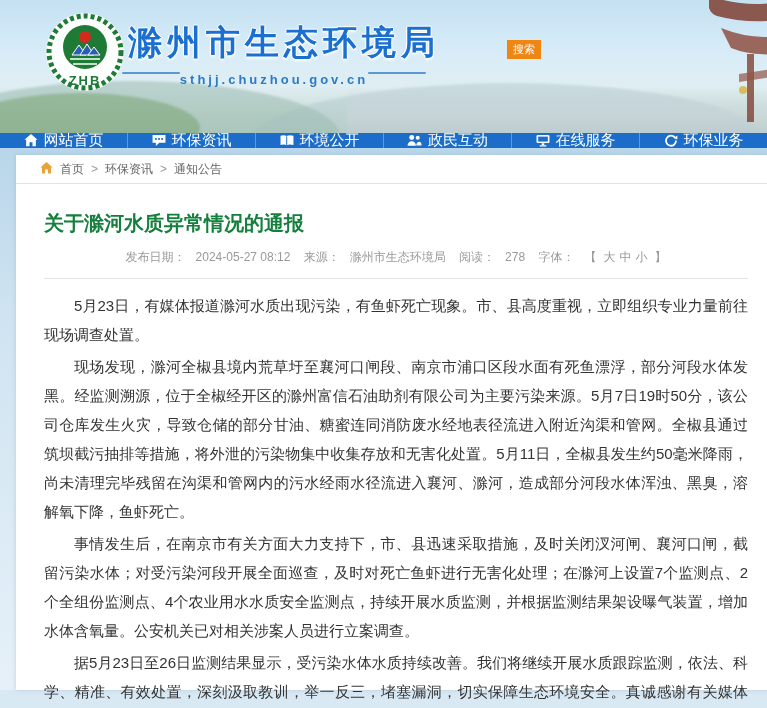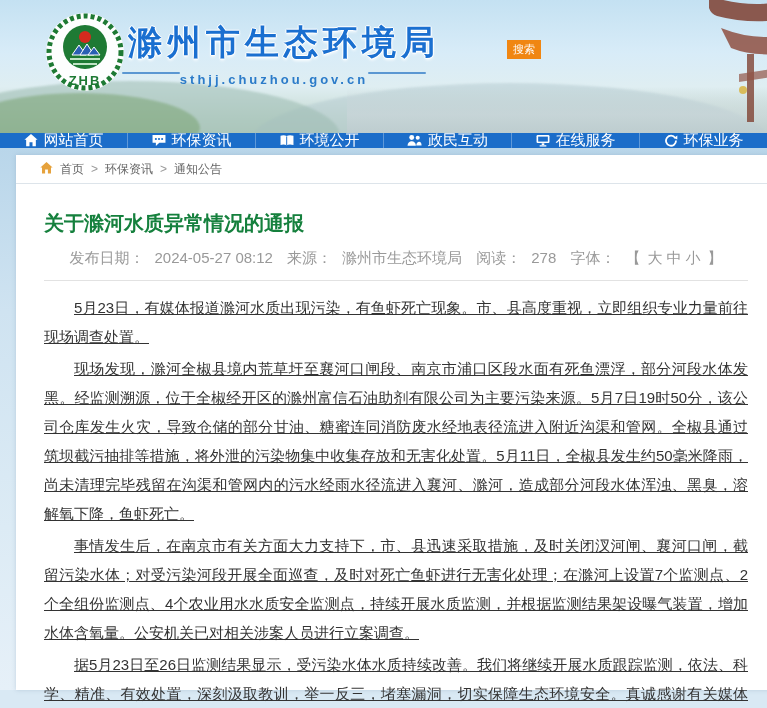--- a/index.html
+++ b/index.html
@@ -46,24 +46,24 @@
   .content-box{ position:absolute; left:16px; top:7px; width:760px; height:535px;
     background:#fff; box-shadow:0 0 4px rgba(120,150,175,.35); }
 
   .breadcrumb{ display:flex; align-items:center; gap:7px; height:29px; padding:0 24px;
     border-bottom:1px solid #dde4ea; font-size:12px; color:#666; }
   .breadcrumb .crumb{ cursor:pointer; }
   .breadcrumb .sep{ color:#999; }
 
   .article{ padding:16px 28px 0 28px; }
   .article-title{ text-align:left; font-size:20px; font-weight:bold; color:#15803d; margin:10px 0 12px; }
-  .article-meta{ text-align:center; font-size:15px; color:#999; }
+  .article-meta{ text-align:center; font-size:12px; color:#999; }
   .article-meta span{ margin:0 5px; }
   .meta-sep{ border:none; border-top:1px solid #e2e2e2; margin:12px 0 12px; }
-  .article p{ font-size:15px; color:#333; line-height:29px; text-indent:2em; text-align:justify; margin-bottom:3px;text-decoration:underline; }
+  .article p{ font-size:15px; color:#333; line-height:29px; text-indent:2em; text-align:justify; margin-bottom:3px; }
   .font-size-option{ cursor:pointer; margin:0 2px !important; }
 </style>
 </head>
 <body>
 
 <div class="banner">
   <div class="mountain m2"></div>
   <div class="mountain m1"></div>
   <div class="mountain m3"></div>
   <div class="cityband"></div>

